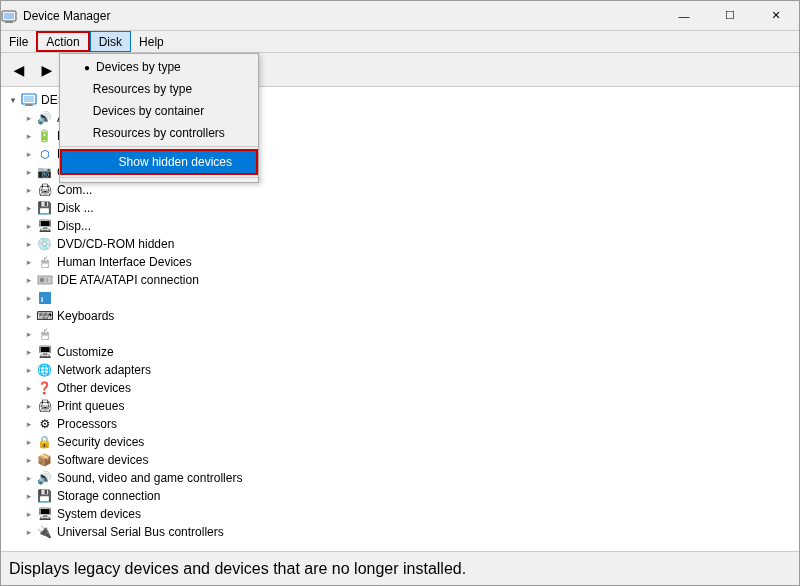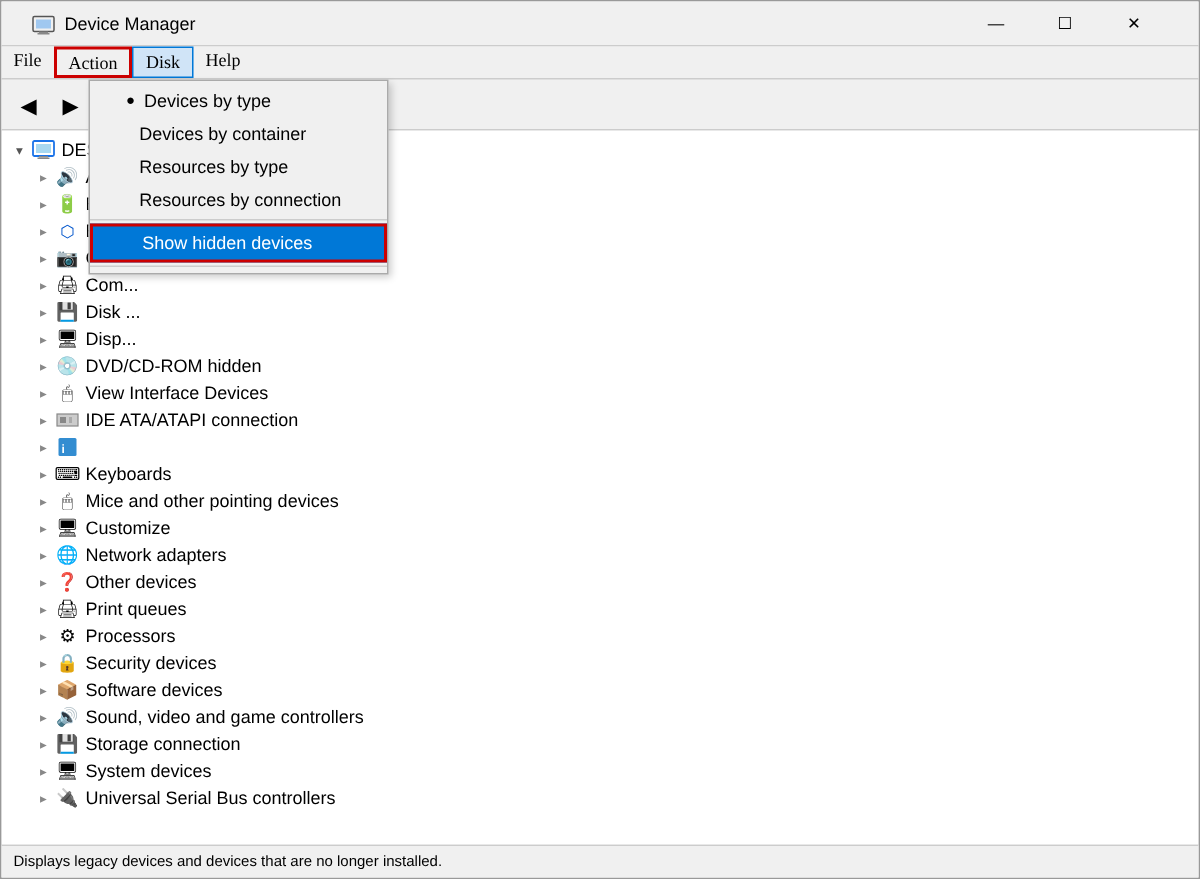--- a/index.html
+++ b/index.html
@@ -22,21 +22,21 @@
       display: flex;
       flex-direction: column;
       box-shadow: 2px 2px 8px rgba(0,0,0,0.3);
     }
     
     .title-bar {
       background: #f0f0f0;
       height: 30px;
       display: flex;
       align-items: center;
-      padding: 0 20px;
+      padding: 0 0;
       border-bottom: 1px solid #ccc;
       user-select: none;
     }
     .title-bar-icon {
       width: 16px;
       height: 16px;
       margin-right: 6px;
       display: flex;
       align-items: center;
       justify-content: center;
@@ -70,21 +70,21 @@
       align-items: center;
       border-bottom: 1px solid #ccc;
       position: relative;
     }
     .menu-item {
       padding: 2px 8px;
       font-size: 12px;
       cursor: pointer;
       height: 100%;
       display: flex;
-      font-family: Liberation Serif, serif;
+      align-items: center;
     }
     .menu-item.view-active {
       background: #d0e4f7;
       border: 1px solid #0078d7;
     }
     
     .toolbar {
       height: 34px;
       background: #f0f0f0;
       border-bottom: 1px solid #ccc;
@@ -175,40 +175,41 @@
       font-size: 12px;
       cursor: pointer;
       display: flex;
       align-items: center;
       color: #000;
     }
     .dropdown-item.highlighted {
       background: #0078d7;
       color: #fff;
       border: 2px solid #cc0000;
+      justify-content: space-between;
     }
     .dropdown-item .check-mark {
       margin-right: 6px;
       font-size: 10px;
       color: #000;
     }
     .dropdown-separator {
       height: 1px;
       background: #ccc;
       margin: 2px 0;
     }
     
     .status-bar {
-      height: 22px;
+      height: 34px;
       background: #f0f0f0;
       border-top: 1px solid #ccc;
       display: flex;
       align-items: center;
       padding: 0 8px;
-      font-size: 10px;
+      font-size: 16px;
       color: #000;
     }
     
     .icon-computer { color: #1a73e8; }
   </style>
 </head>
 <body>
 
 <div class="window">
 
@@ -243,29 +244,29 @@
       <span>Help</span>
     </div>
 
     <div class="dropdown-menu">
       <div class="dropdown-item">
         <span class="check-mark">●</span>
         <span>Devices by type</span>
       </div>
       <div class="dropdown-item">
         <span class="check-mark">&nbsp;</span>
-        <span>Devices by container</span>
+        <span>Resources by type</span>
       </div>
       <div class="dropdown-item">
         <span class="check-mark">&nbsp;</span>
-        <span>Resources by type</span>
+        <span>Devices by container</span>
       </div>
       <div class="dropdown-item">
         <span class="check-mark">&nbsp;</span>
-        <span>Resources by connection</span>
+        <span>Resources by controllers</span>
       </div>
       <div class="dropdown-separator"></div>
       <div class="dropdown-item highlighted">
         <span class="check-mark">&nbsp;</span>
         <span>Show hidden devices</span>
       </div>
       <div class="dropdown-separator"></div>
     </div>
   </div>
 
@@ -349,21 +350,21 @@
       <div class="tree-item">
         <span class="tree-indent" style="width:20px;"></span>
         <span class="tree-expander" style="color:#888;">▸</span>
         <span class="tree-icon">💿</span>
         <span class="tree-label">DVD/CD-ROM hidden</span>
       </div>
       <div class="tree-item">
         <span class="tree-indent" style="width:20px;"></span>
         <span class="tree-expander" style="color:#888;">▸</span>
         <span class="tree-icon">🖱</span>
-        <span class="tree-label">View Interface Devices</span>
+        <span class="tree-label">Human Interface Devices</span>
       </div>
       <div class="tree-item">
         <span class="tree-indent" style="width:20px;"></span>
         <span class="tree-expander" style="color:#888;">▸</span>
         <span class="tree-icon">
           <svg width="16" height="16" viewBox="0 0 16 16">
               <rect x="1" y="4" width="14" height="8" fill="#ccc" stroke="#888" stroke-width="0.8"></rect>
               <rect x="3" y="6" width="4" height="4" fill="#888"></rect>
               <rect x="9" y="6" width="2" height="4" fill="#aaa"></rect>
             </svg>
@@ -383,21 +384,20 @@
       <div class="tree-item">
         <span class="tree-indent" style="width:20px;"></span>
         <span class="tree-expander" style="color:#888;">▸</span>
         <span class="tree-icon">⌨</span>
         <span class="tree-label">Keyboards</span>
       </div>
       <div class="tree-item">
         <span class="tree-indent" style="width:20px;"></span>
         <span class="tree-expander" style="color:#888;">▸</span>
         <span class="tree-icon">🖱</span>
-        <span class="tree-label">Mice and other pointing devices</span>
       </div>
       <div class="tree-item">
         <span class="tree-indent" style="width:20px;"></span>
         <span class="tree-expander" style="color:#888;">▸</span>
         <span class="tree-icon">🖥</span>
         <span class="tree-label">Customize</span>
       </div>
       <div class="tree-item">
         <span class="tree-indent" style="width:20px;"></span>
         <span class="tree-expander" style="color:#888;">▸</span>

